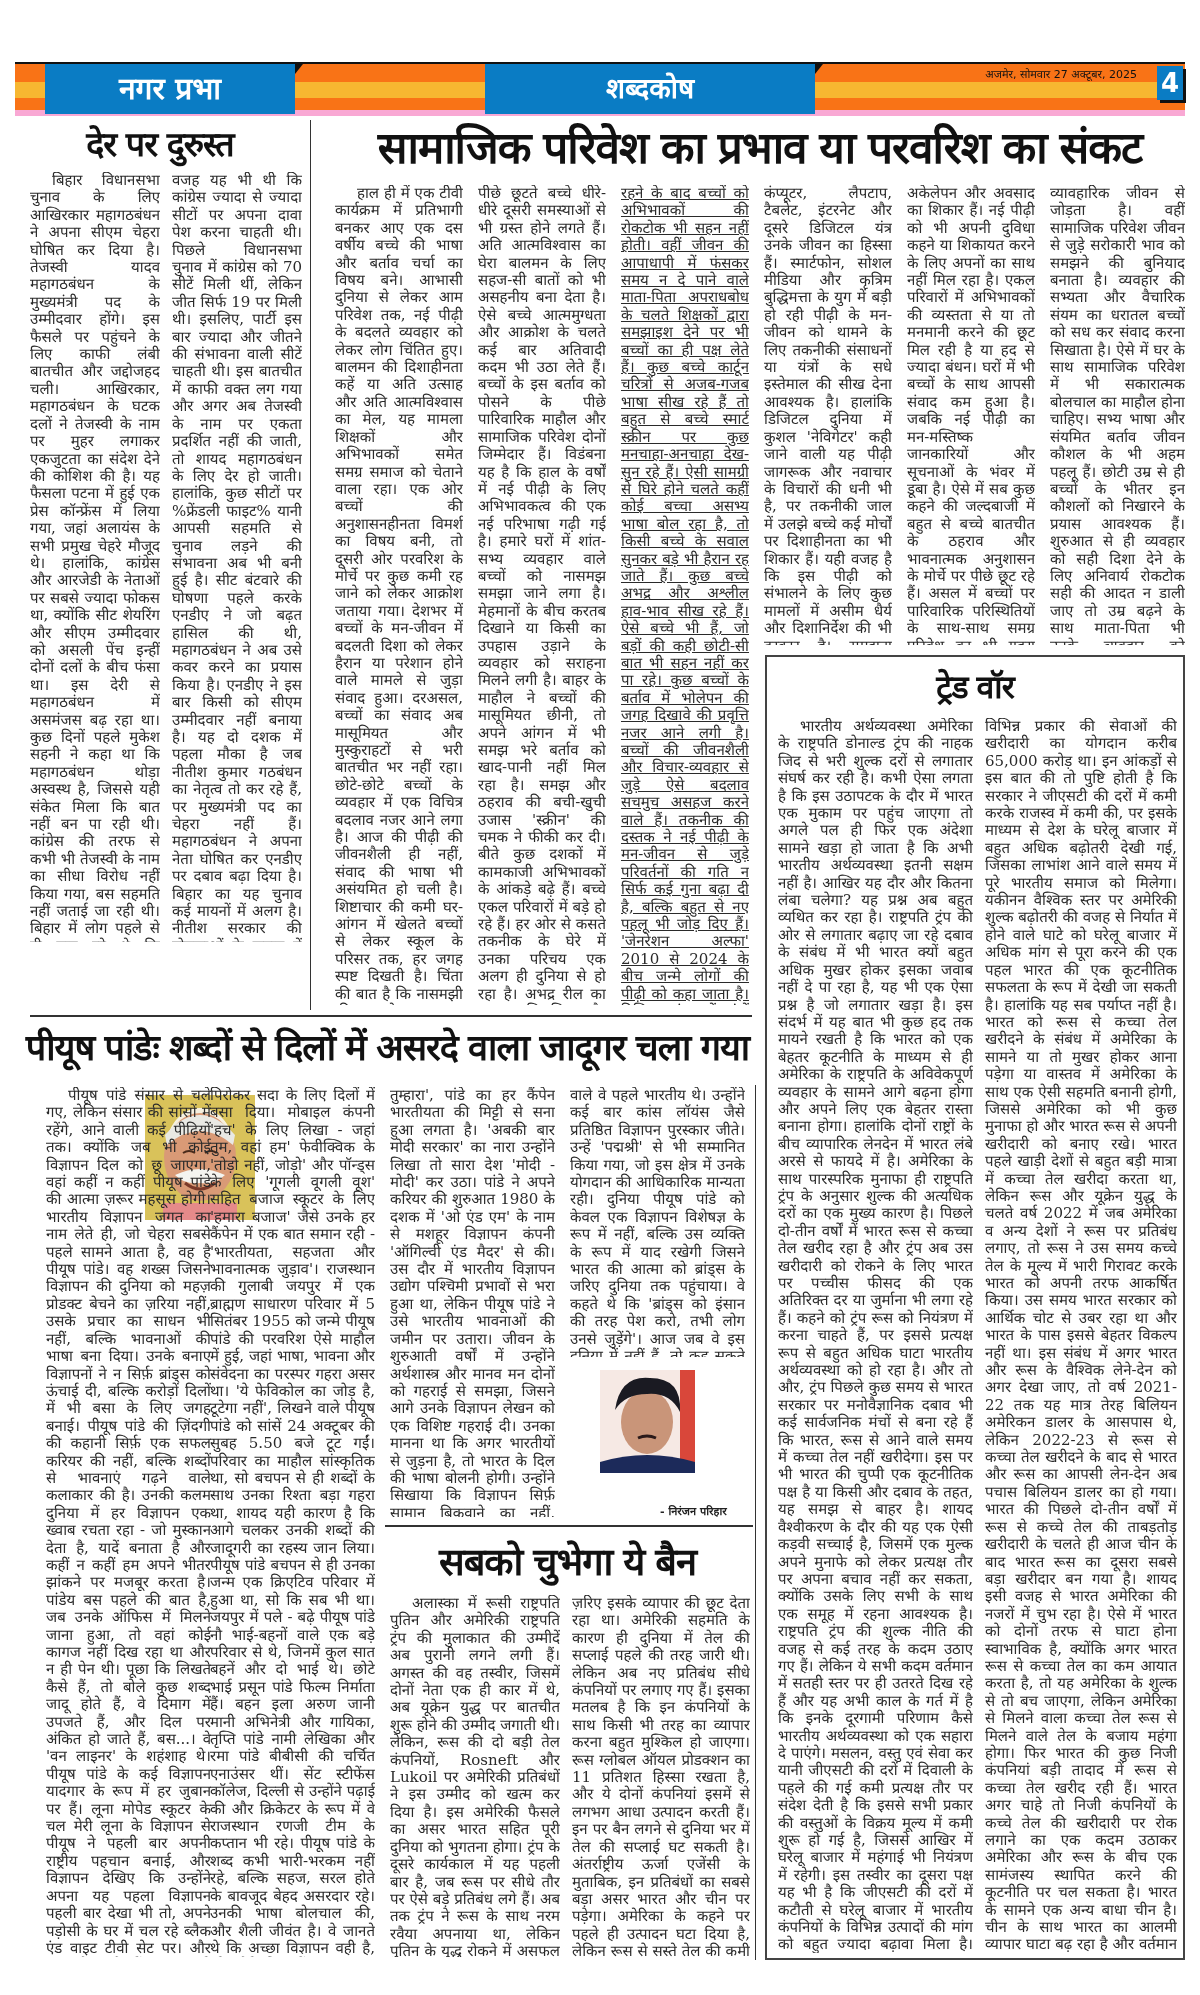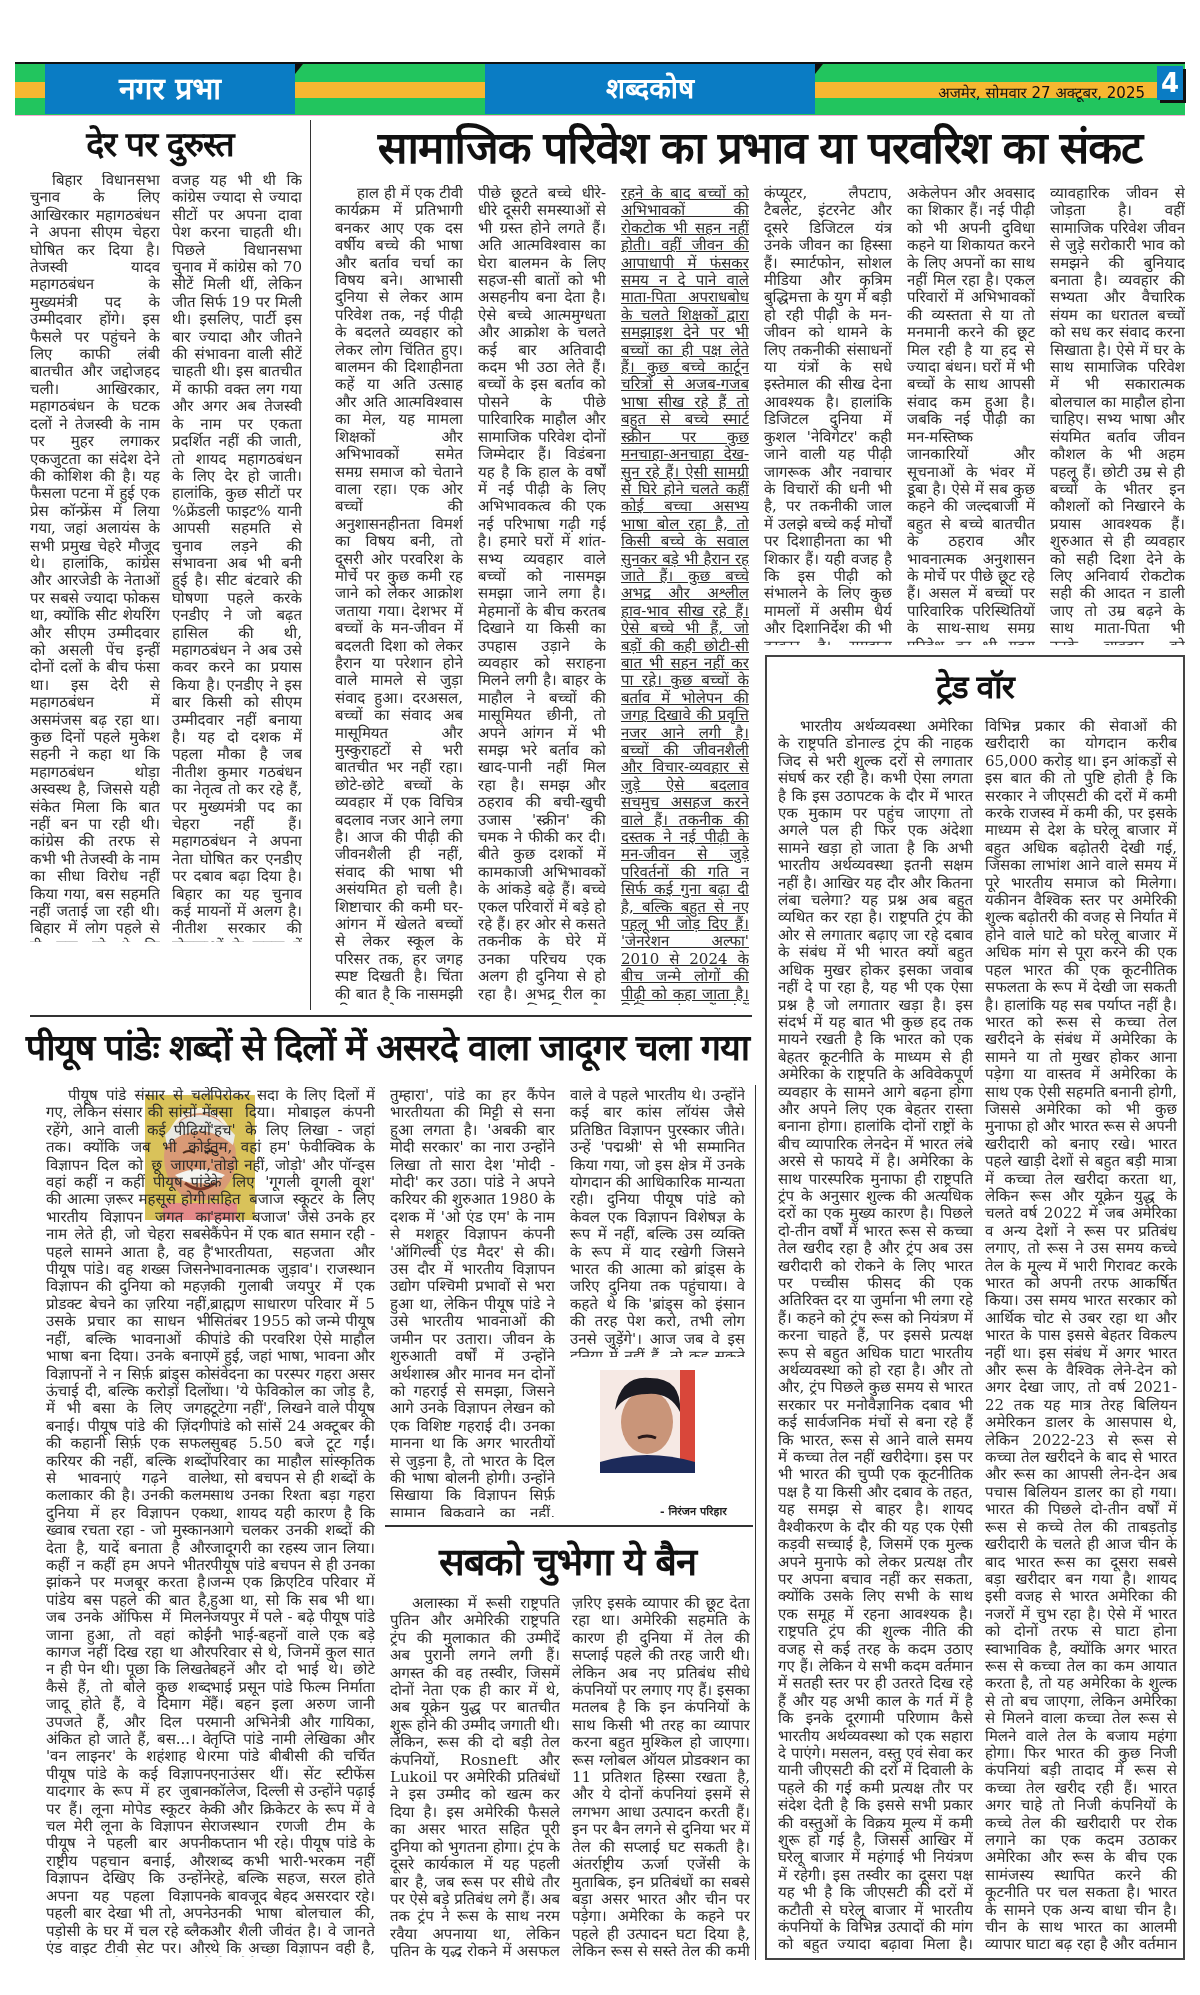--- a/index.html
+++ b/index.html
@@ -1,24 +1,24 @@
 <!DOCTYPE html>
 <html><head>
 <meta charset="utf-8">
 <style>
   * { box-sizing: border-box; margin: 0; padding: 0; }
   body { width: 1200px; height: 1995px; background: #ffffff; font-family: "DejaVu Serif", serif; color: #222; position: relative; overflow: hidden; }
   .abs { position: absolute; }
   
-  .masthead { left: 15px; top: 62px; width: 1170px; height: 54px; border-top: 2px solid #111; border-bottom: 1px solid #f9a8d4; background: #22c55e; }
+  .masthead { left: 15px; top: 62px; width: 1170px; height: 54px; border-top: 2px solid #111; border-bottom: 6px solid #f9a8d4; background: #f97316; }
   .masthead .stripe { position: absolute; left: 0; right: 20px; top: 18px; height: 16px; background: #f7b731; }
   .masthead .blue1 { position: absolute; left: 30px; top: 0; width: 250px; height: 50px; background: #0a7cc4; color: #fff; font-family: "DejaVu Sans", sans-serif; font-weight: bold; font-size: 30px; text-align: center; line-height: 50px; }
   .masthead .blue2 { position: absolute; left: 470px; top: 0; width: 330px; height: 50px; background: #0a7cc4; color: #fff; font-family: "DejaVu Sans", sans-serif; font-weight: bold; font-size: 28px; text-align: center; line-height: 50px; }
   .masthead .wedge { position: absolute; top: 0; width: 0; height: 0; border-top: 10px solid #111; border-right: 8px solid transparent; }
-  .masthead .dateline { position: absolute; right: 40px; top: 2px; font-size: 15px; font-family: "DejaVu Sans", sans-serif; color: #111; margin-top: 16px; }
+  .masthead .dateline { position: absolute; right: 48px; top: 2px; font-size: 11px; font-family: "DejaVu Sans", sans-serif; color: #111; }
   .masthead .pageno { position: absolute; right: 2px; top: 2px; width: 26px; height: 34px; background: #0a7cc4; color: #fff; font-family: "DejaVu Sans", sans-serif; font-weight: bold; font-size: 26px; text-align: center; line-height: 34px; box-shadow: 3px 3px 0 #111; }
   
   .hl { font-family: "DejaVu Sans Condensed", "DejaVu Sans", sans-serif; font-weight: bold; color: #111; text-align: center; letter-spacing: -1px; }
   .col { position: absolute; font-size: 15px; line-height: 17.4px; text-align: justify; overflow: hidden; color: #2a2a2a; }
   .col p { text-indent: 22px; }
   .vrule { position: absolute; width: 1px; background: #333; }
   .hrule { position: absolute; height: 2px; background: #333; }
   .box { position: absolute; border: 2px solid #444; }
   .photo { position: absolute; overflow: hidden; }
   .byline { position: absolute; font-family: "DejaVu Sans", sans-serif; font-size: 11px; font-weight: bold; color: #222; }

